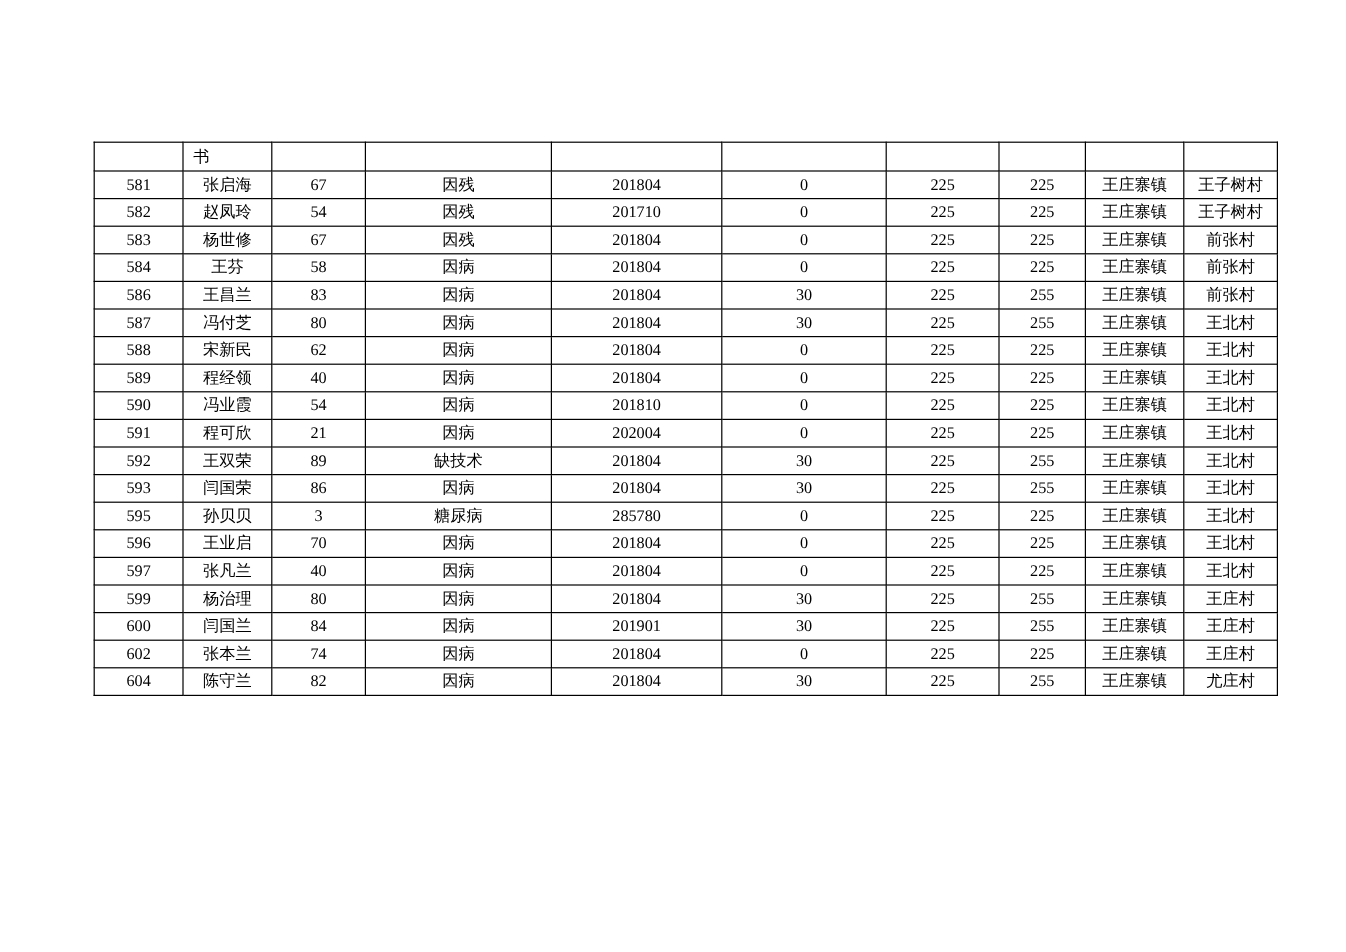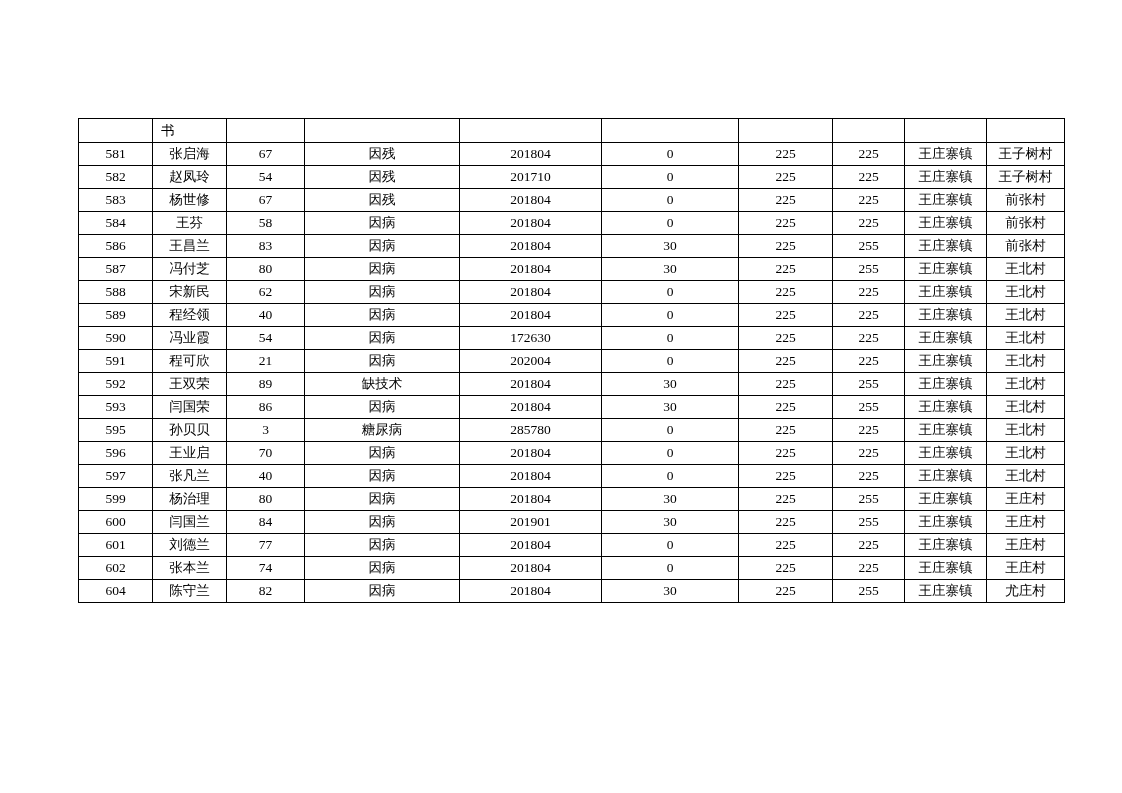--- a/index.html
+++ b/index.html
@@ -189,21 +189,21 @@
             <td>225</td>
             <td>225</td>
             <td>王庄寨镇</td>
             <td>王北村</td>
           </tr>
           <tr>
             <td>590</td>
             <td>冯业霞</td>
             <td>54</td>
             <td>因病</td>
-            <td>172630</td>
+            <td>201810</td>
             <td>0</td>
             <td>225</td>
             <td>225</td>
             <td>王庄寨镇</td>
             <td>王北村</td>
           </tr>
           <tr>
             <td>591</td>
             <td>程可欣</td>
             <td>21</td>
@@ -289,32 +289,20 @@
           </tr>
           <tr>
             <td>600</td>
             <td>闫国兰</td>
             <td>84</td>
             <td>因病</td>
             <td>201901</td>
             <td>30</td>
             <td>225</td>
             <td>255</td>
-            <td>王庄寨镇</td>
-            <td>王庄村</td>
-          </tr>
-          <tr>
-            <td>601</td>
-            <td>刘德兰</td>
-            <td>77</td>
-            <td>因病</td>
-            <td>201804</td>
-            <td>0</td>
-            <td>225</td>
-            <td>225</td>
             <td>王庄寨镇</td>
             <td>王庄村</td>
           </tr>
           <tr>
             <td>602</td>
             <td>张本兰</td>
             <td>74</td>
             <td>因病</td>
             <td>201804</td>
             <td>0</td>

